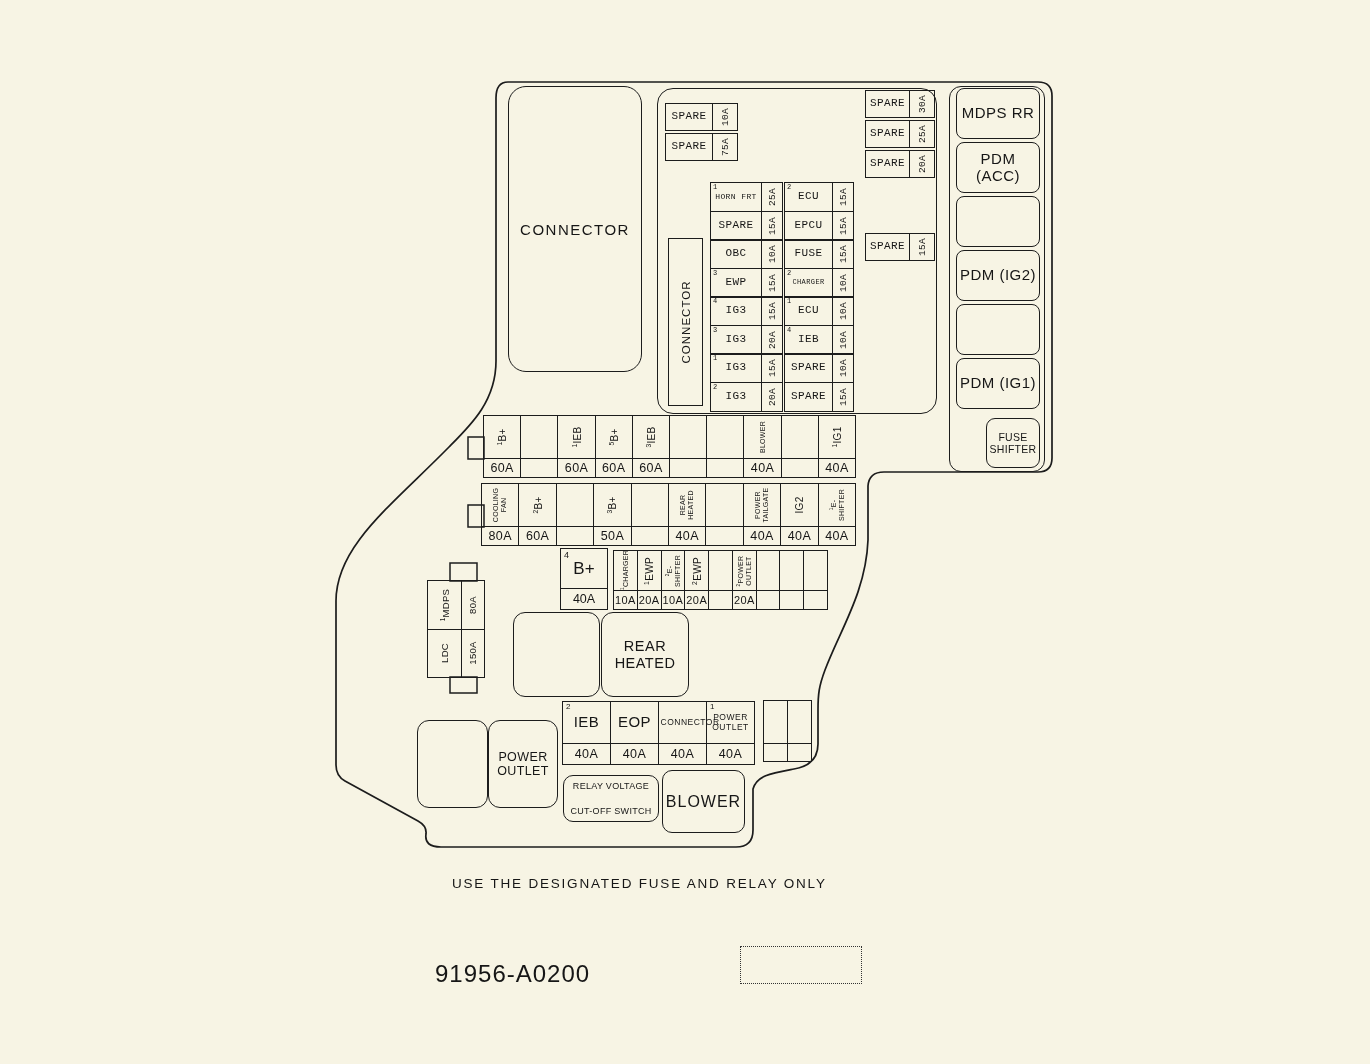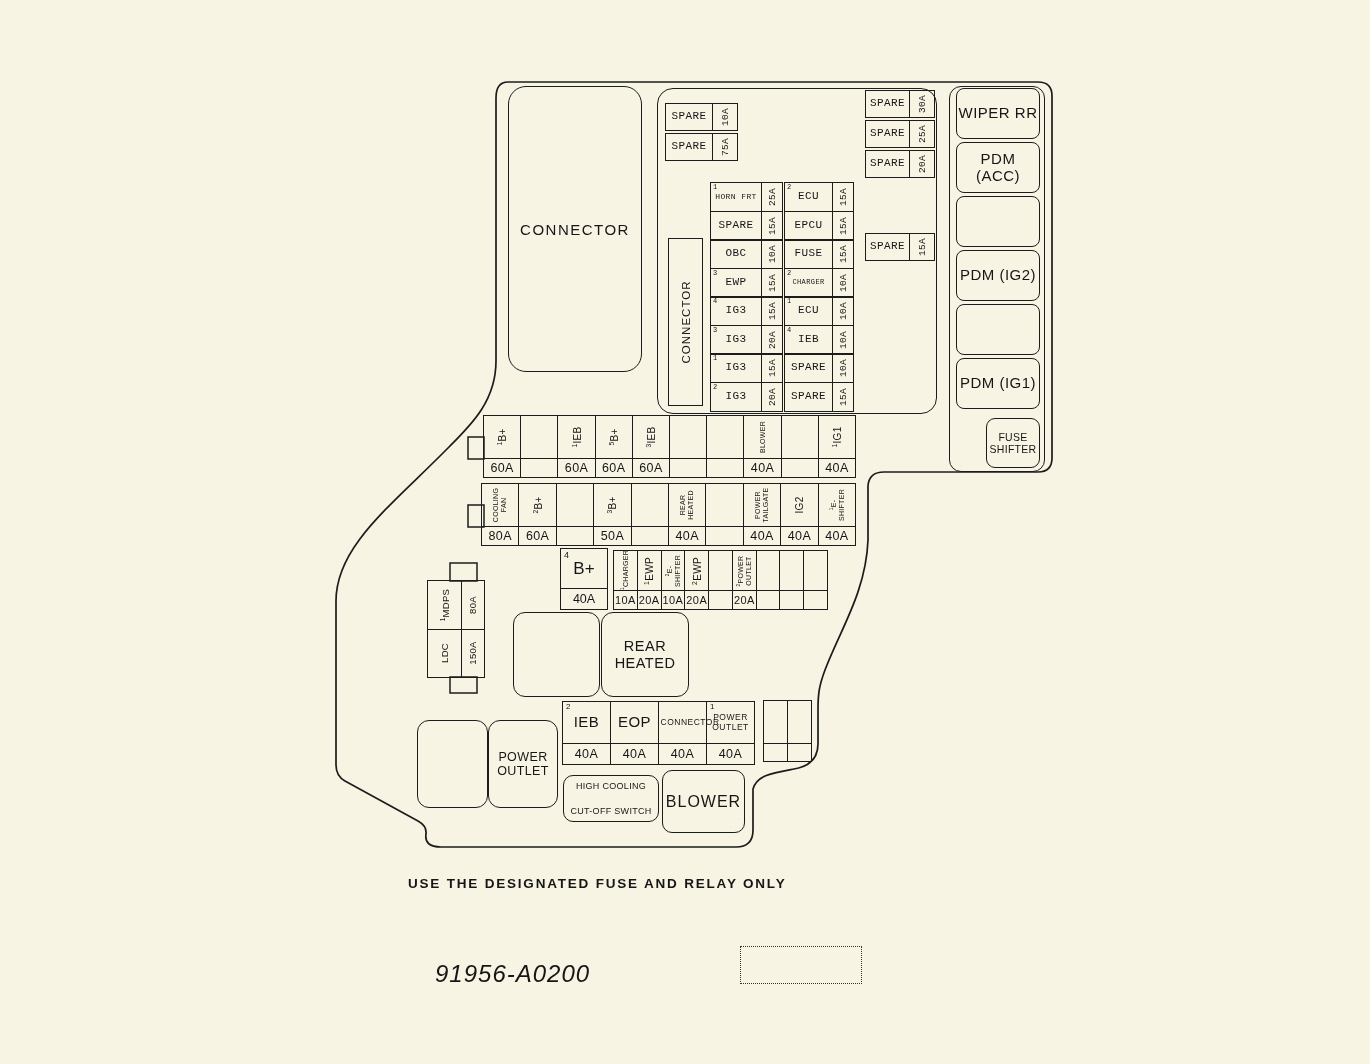--- a/index.html
+++ b/index.html
@@ -306,21 +306,21 @@
           <span class="txt">SPARE</span>
         </div>
         <div class="vamp">
           <span>15A</span>
         </div>
       </div>
     </div>
 
   <div class="box" style="left:949px;top:86px;width:96px;height:386px;border-radius:12px;"></div>
   <div class="rcol" style="left:956px;top:88px;width:84px;">
-      <div class="rcbox">WIPER RR</div>
+      <div class="rcbox">MDPS RR</div>
       <div class="rcbox">PDM (ACC)</div>
       <div class="rcbox"></div>
       <div class="rcbox">PDM (IG2)</div>
       <div class="rcbox"></div>
       <div class="rcbox">PDM (IG1)</div>
     </div>
   <div class="box center twoline" style="left:986px;top:418px;width:54px;height:50px;border-radius:9px;font-size:10.5px;letter-spacing:.3px;">
     <span style="width:48px;">FUSE SHIFTER</span>
   </div>
 
@@ -553,25 +553,25 @@
         <div class="b"></div>
       </div>
     <div class="c">
         <div class="t"></div>
         <div class="b"></div>
       </div>
   </div>
 
   <div class="box center twoline" style="left:563px;top:775px;width:96px;height:47px;border-radius:10px;font-size:9px;letter-spacing:.3px;">
     <span>
-      <span style="display:block;">HIGH COOLING</span>
+      <span style="display:block;">RELAY VOLTAGE</span>
       <span style="display:block;margin-top:15px;">CUT-OFF SWITCH</span>
     </span>
   </div>
   <div class="box center" style="left:662px;top:770px;width:83px;height:63px;border-radius:10px;font-size:16px;letter-spacing:1px;">
     <span>BLOWER</span>
   </div>
 
-  <div class="warn" style="left:408px;top:876px;font-weight:bold;">USE THE DESIGNATED FUSE AND RELAY ONLY</div>
-  <div class="pn" style="left:435px;top:960px;font-style:italic;">91956-A0200</div>
+  <div class="warn" style="left:452px;top:876px;">USE THE DESIGNATED FUSE AND RELAY ONLY</div>
+  <div class="pn" style="left:435px;top:960px;">91956-A0200</div>
   <div class="dotted" style="left:740px;top:946px;width:122px;height:38px;"></div>
 
 </div>
 
 </body></html>

